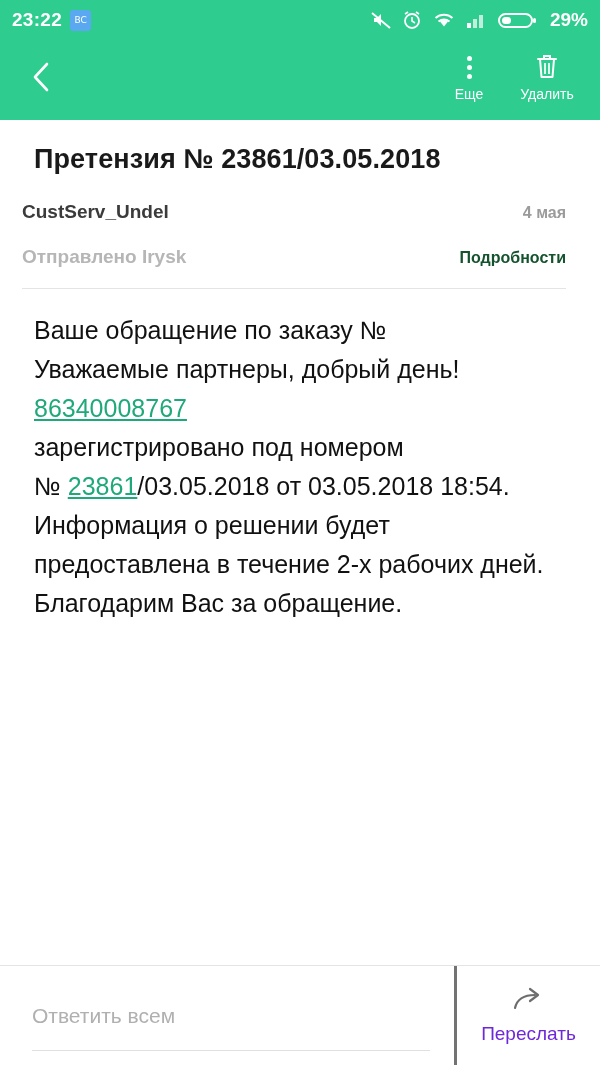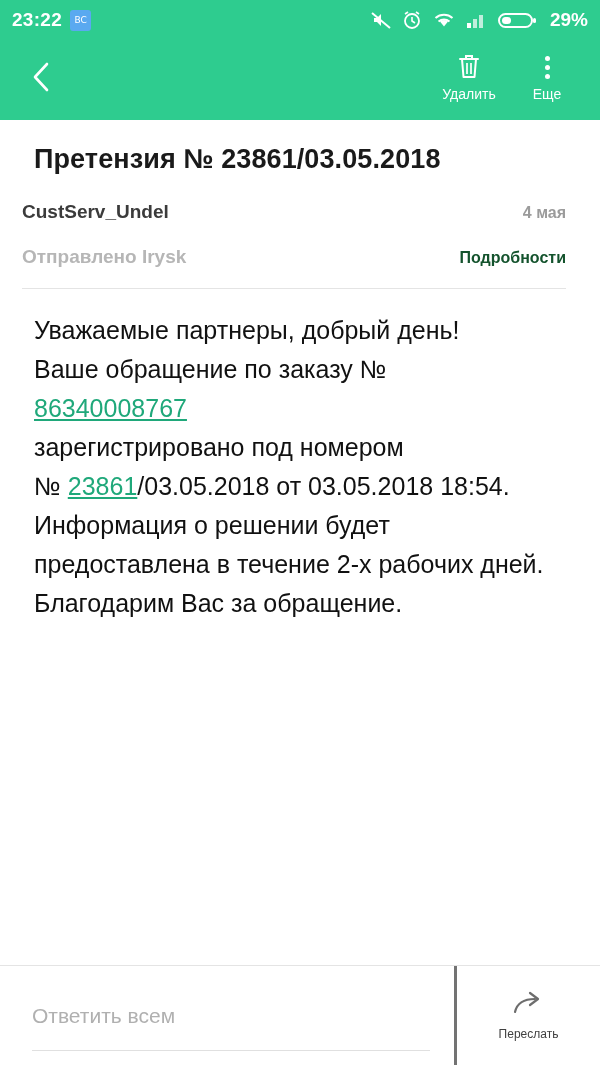--- a/index.html
+++ b/index.html
@@ -203,22 +203,22 @@
   }
   .forward-area {
     width: 143px;
     display: flex;
     flex-direction: column;
     align-items: center;
     justify-content: center;
     gap: 6px;
   }
   .forward-label {
-    font-size: 12px;
-    color: #404040;
+    font-size: 19px;
+    color: #6d28d9;
   }
 </style>
 </head>
 <body>
 
 <div class="statusbar">
   <div class="status-left">
     <span class="status-clock">23:22</span>
     <span class="status-app-icon">BC</span>
   </div>
@@ -263,64 +263,64 @@
 
 <div class="toolbar">
   <div class="tb-back">
     <span>
       <svg width="26" height="34" viewBox="0 0 26 34">
           <path d="M18 4L6 17l12 13" stroke="#fff" stroke-width="2.6" fill="none" stroke-linecap="round" stroke-linejoin="round"></path>
         </svg>
     </span>
   </div>
   <div class="tb-spacer"></div>
+  <div class="tb-action">
+    <span class="tb-ico">
+      <span class="dots">
+          <i></i>
+          <i></i>
+          <i></i>
+        </span>
+    </span>
+    <span class="tb-lbl">Еще</span>
+  </div>
   <div class="tb-action">
     <span class="tb-ico">
       <svg width="26" height="28" viewBox="0 0 26 28">
           <path d="M4 6h18" stroke="#fff" stroke-width="2" stroke-linecap="round"></path>
           <path d="M10 3h6v3h-6z" stroke="#fff" stroke-width="2" fill="none"></path>
           <path d="M6 6l1.5 18h11L20 6" stroke="#fff" stroke-width="2" fill="none" stroke-linejoin="round"></path>
           <path d="M11 10v11M15 10v11" stroke="#fff" stroke-width="1.7"></path>
         </svg>
     </span>
     <span class="tb-lbl">Удалить</span>
   </div>
-  <div class="tb-action">
-    <span class="tb-ico">
-      <span class="dots">
-          <i></i>
-          <i></i>
-          <i></i>
-        </span>
-    </span>
-    <span class="tb-lbl">Еще</span>
-  </div>
   <div class="tb-right-pad"></div>
 </div>
 
 <div class="content">
   <div class="subject">Претензия № 23861/03.05.2018</div>
 
   <div class="meta">
     <div class="meta-row">
       <span class="sender">CustServ_Undel</span>
       <span class="date">4 мая</span>
     </div>
     <div class="meta-row2">
       <span class="sent-via">Отправлено Irysk</span>
       <span class="details-link">Подробности</span>
     </div>
     <div class="divider"></div>
   </div>
 
   <div class="body-text">
-    <div>Уважаемые партнеры, добрый день!</div>
     <div>
       <span>Ваше обращение по заказу № </span>
     </div>
+    <div>Уважаемые партнеры, добрый день!</div>
     <div>
       <a href="#">86340008767</a>
     </div>
     <div>зарегистрировано под номером</div>
     <div>
       <span>№ </span><a href="#">23861</a><span>/03.05.2018 от 03.05.2018 18:54.</span>
     </div>
     <div>Информация о решении будет предоставлена в течение 2-х рабочих дней.</div>
     <div>Благодарим Вас за обращение.</div>
   </div>

